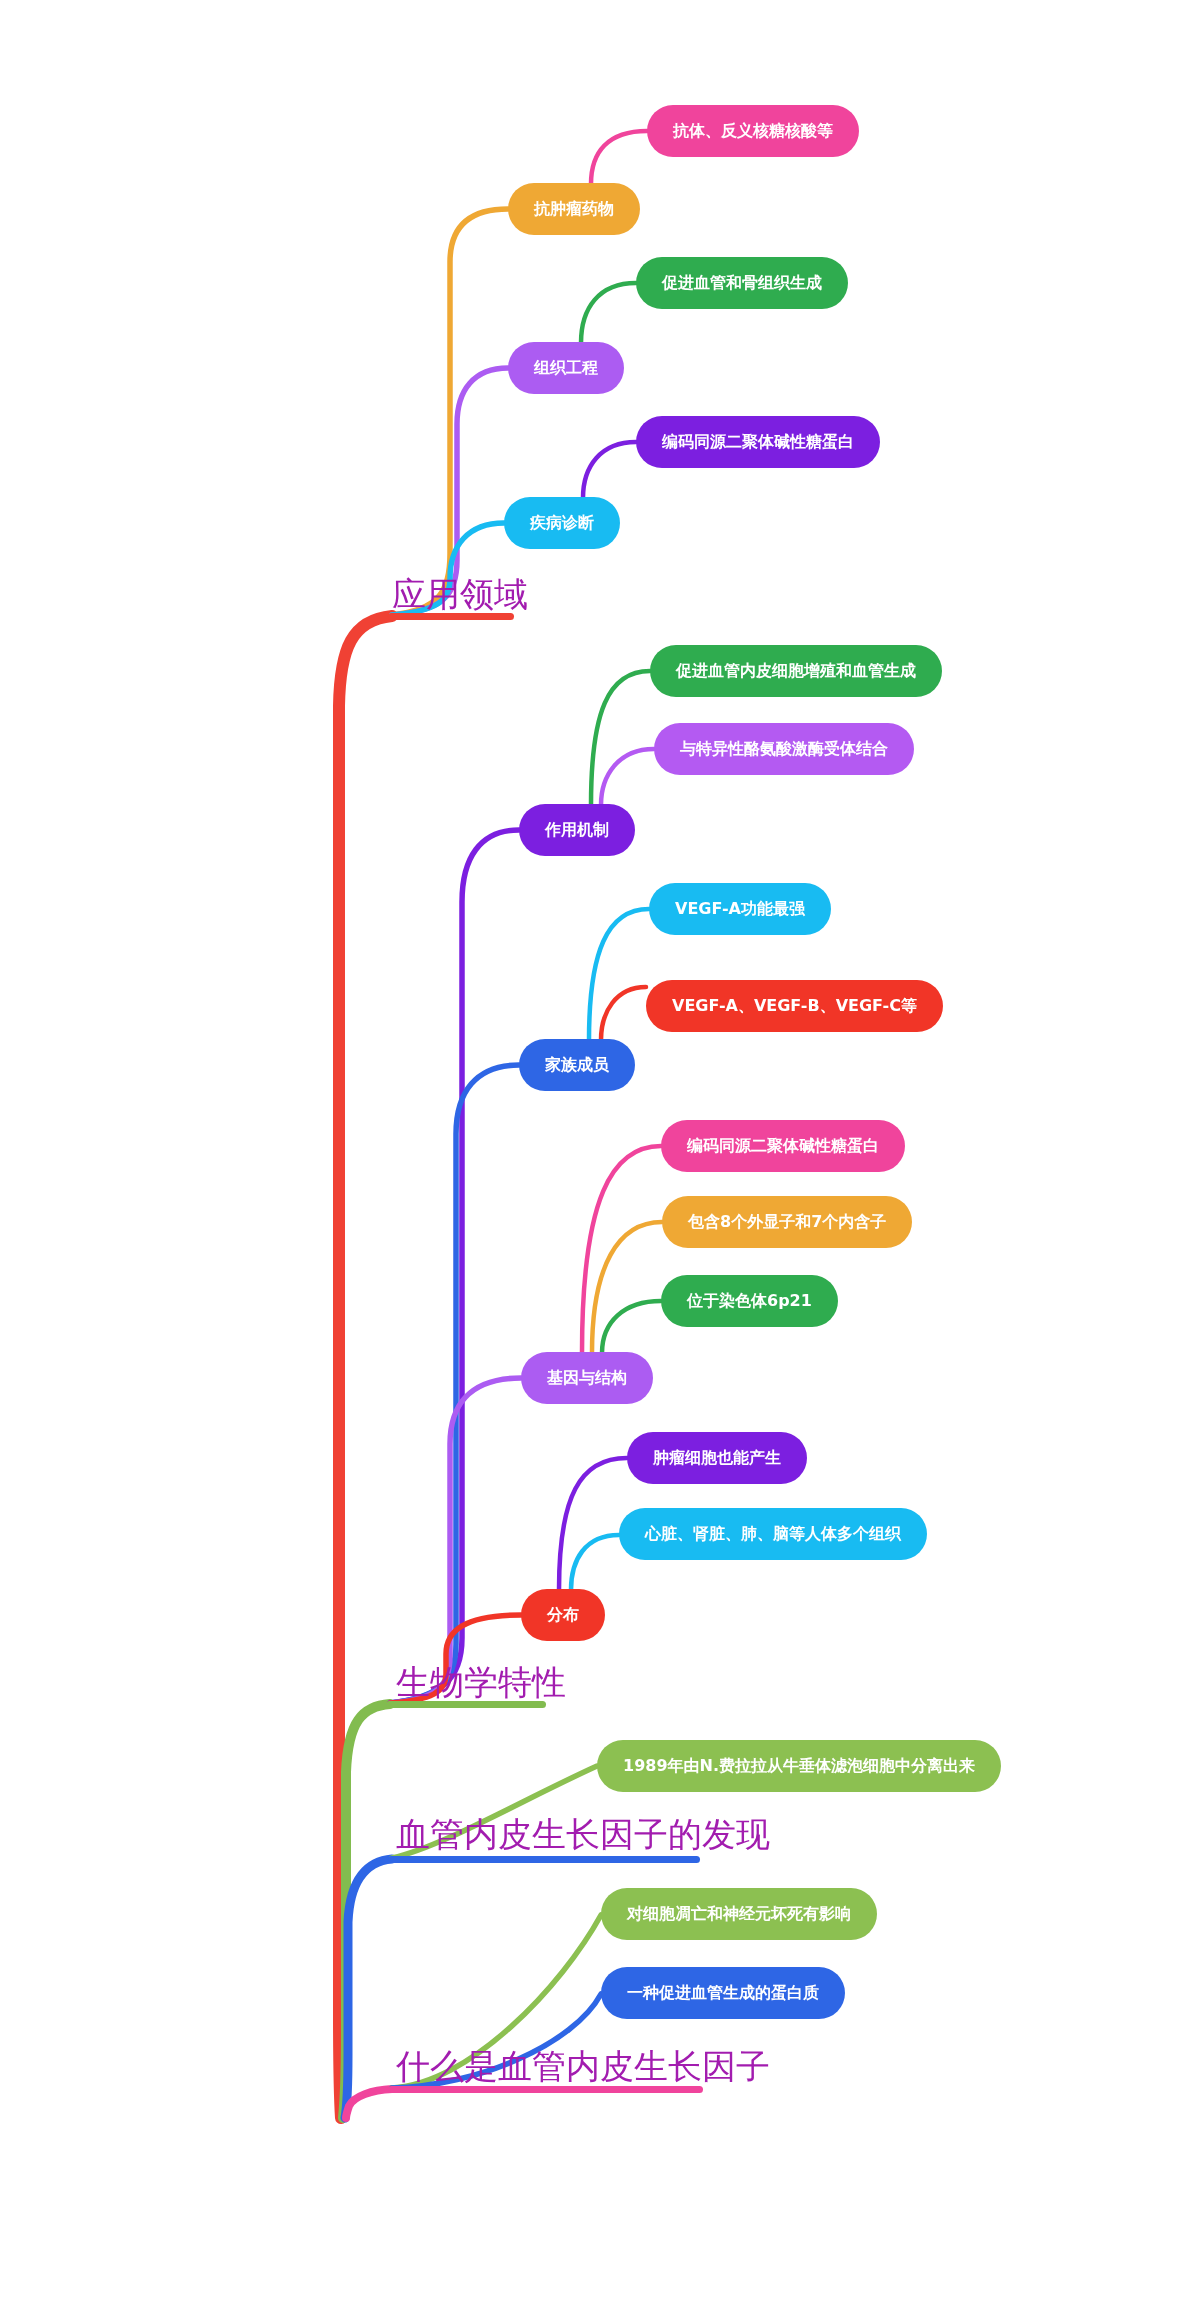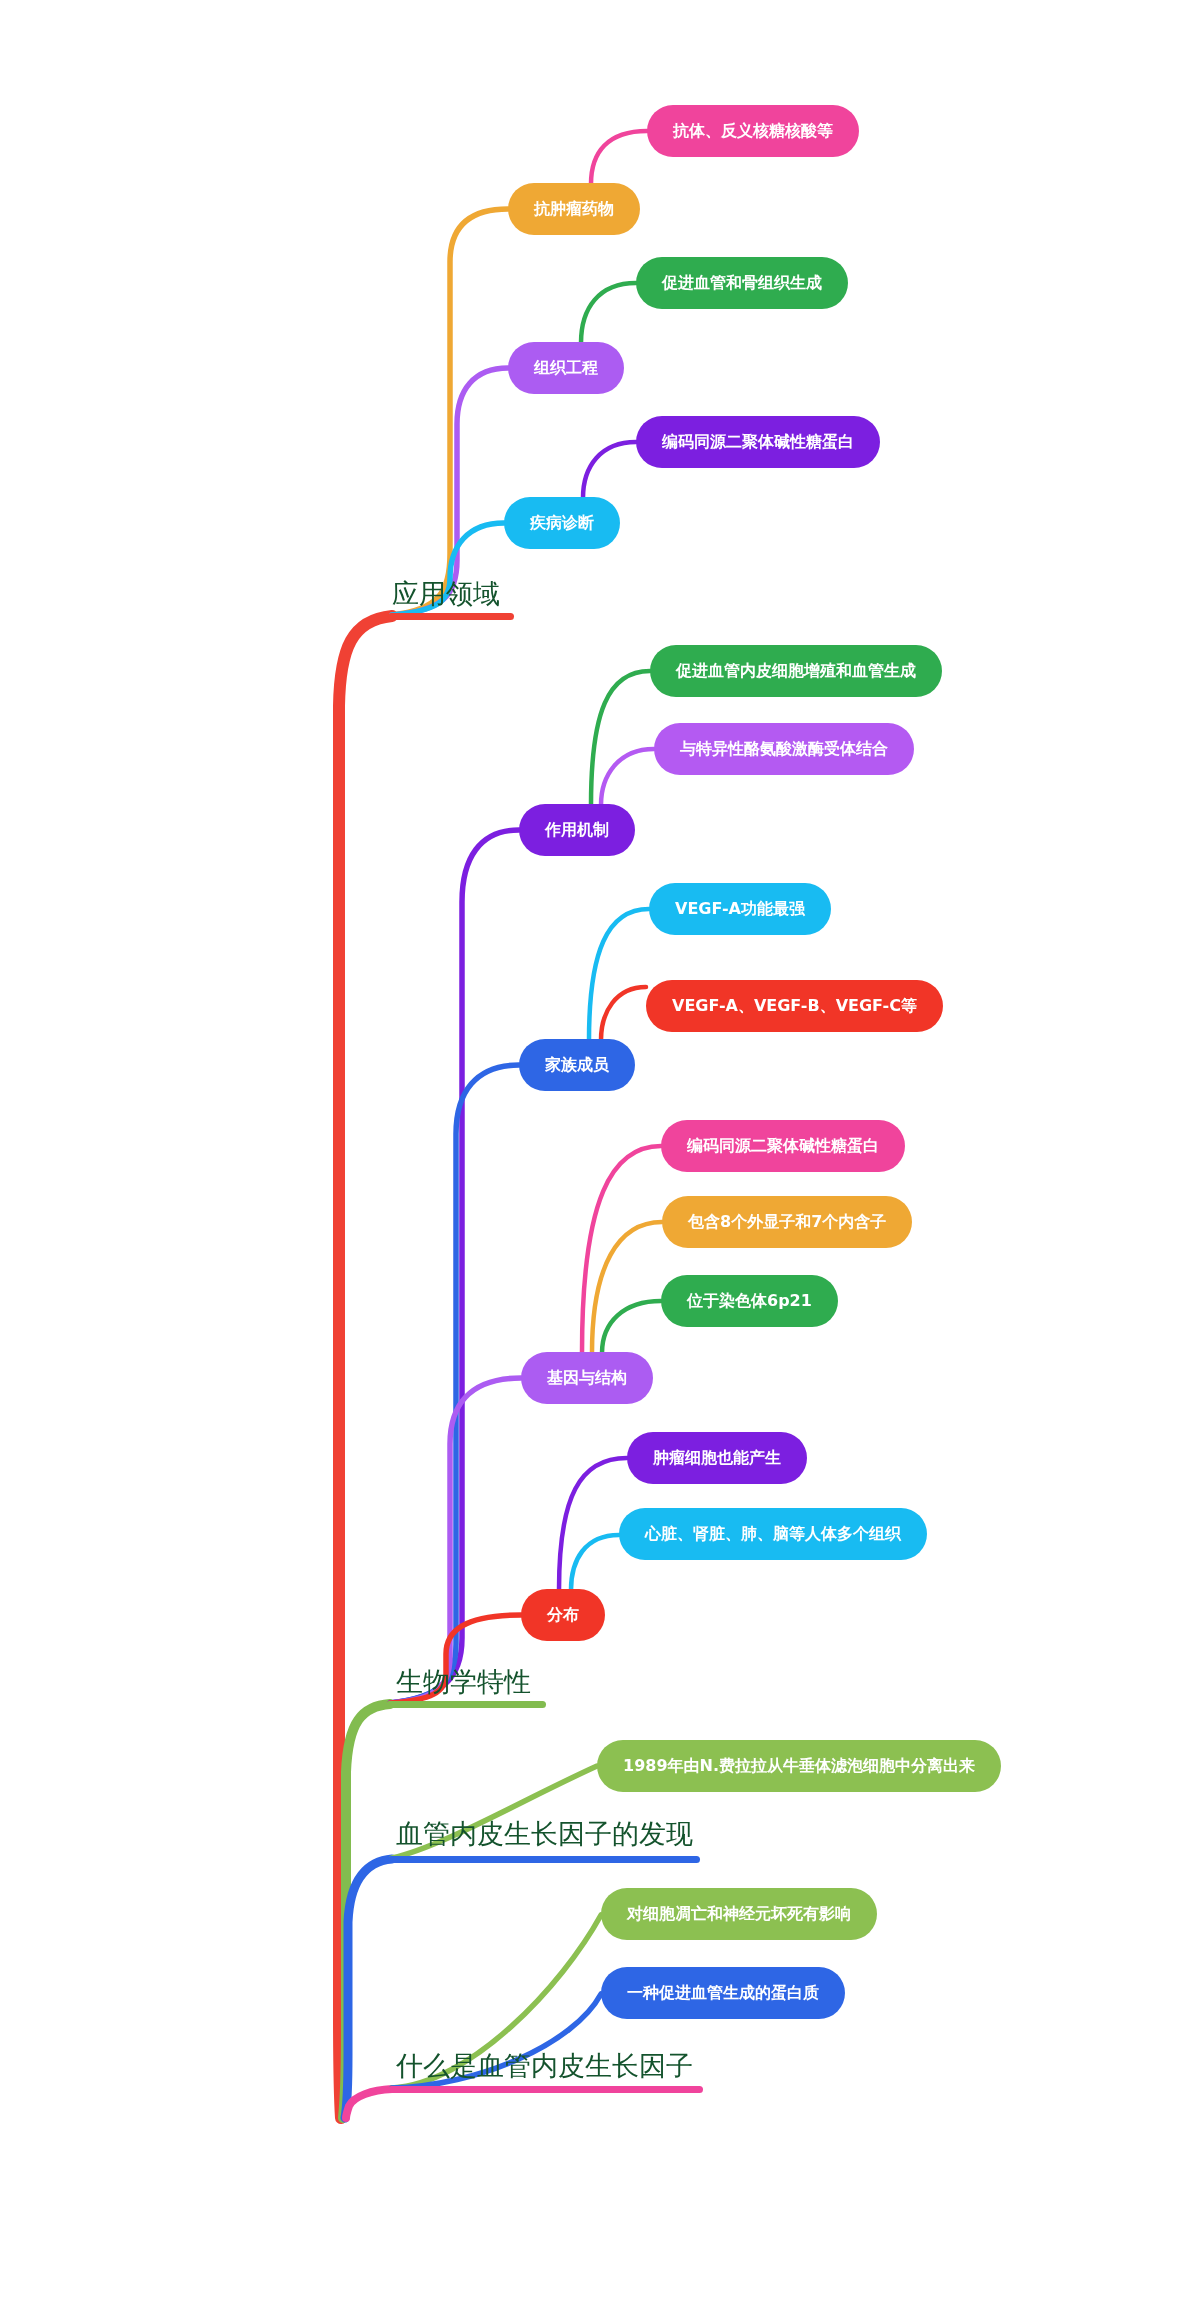--- a/index.html
+++ b/index.html
@@ -8,21 +8,21 @@
     font-family:"DejaVu Sans","Liberation Sans",sans-serif;overflow:hidden;
   }
   #edges{position:absolute;left:0;top:0;width:1200px;height:2302px;}
   #edges path{fill:none;stroke-linecap:round;}
   .pill{
     position:absolute;height:52px;line-height:52px;padding:0 26px;
     border-radius:26px;color:#ffffff;font-size:16px;font-weight:bold;
     white-space:nowrap;text-align:center;
   }
   .label{
-    position:absolute;color:#14532d;font-size:27px;font-weight:500;
+    position:absolute;color:#a21caf;font-size:34px;font-weight:500;
     white-space:nowrap;line-height:32px;
   }
   .bar{position:absolute;height:7px;border-radius:4px;}
   .root{
     position:absolute;height:78px;line-height:78px;padding:0 34px;
     border-radius:22px;color:#ffffff;font-size:29px;font-weight:bold;
     white-space:nowrap;
   }
 </style>
 </head>

